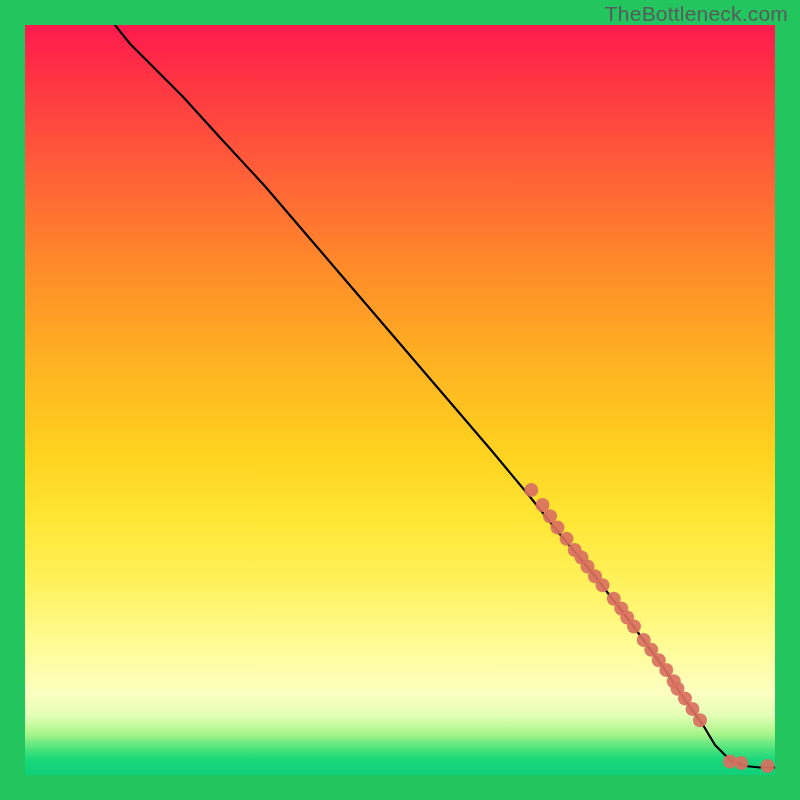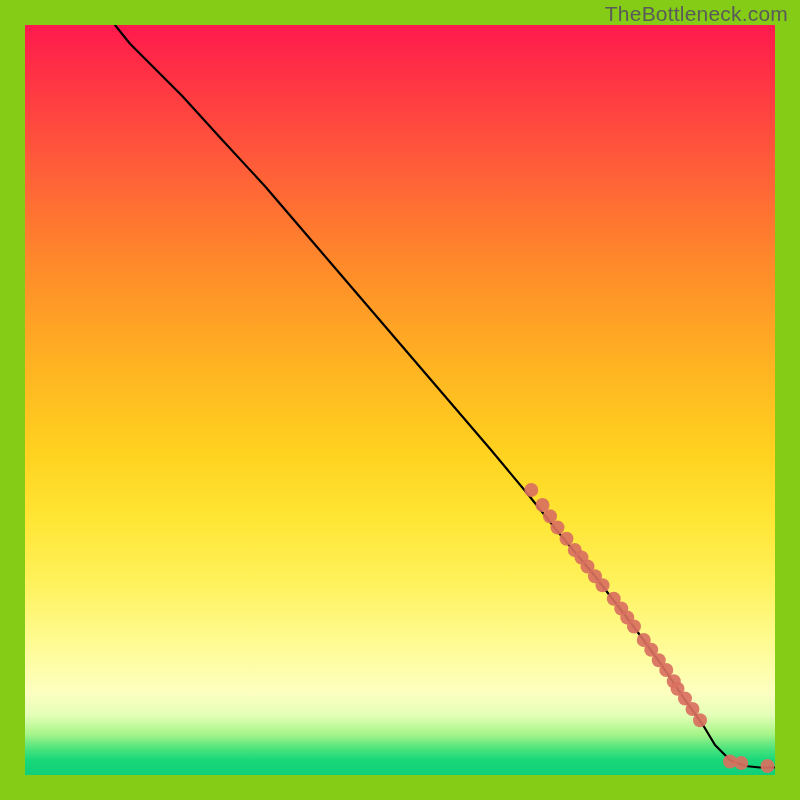--- a/index.html
+++ b/index.html
@@ -9,21 +9,21 @@
     height: 800px;
     background: #000;
     overflow: hidden;
   }
   .frame {
     position: absolute;
     left: 0;
     top: 0;
     width: 800px;
     height: 800px;
-    background: #84cc16;
+    background: #22c55e;
   }
   .plot {
     position: absolute;
     left: 25px;
     top: 25px;
     width: 750px;
     height: 750px;
     overflow: hidden;
   }
   .gradient {

